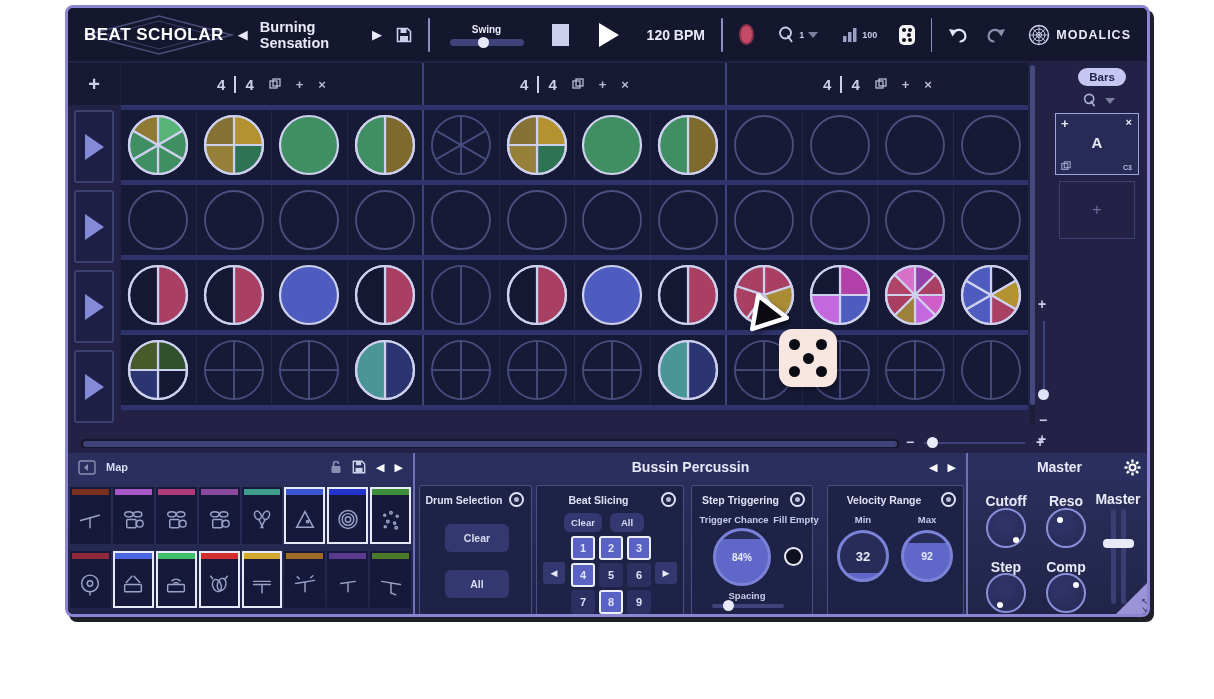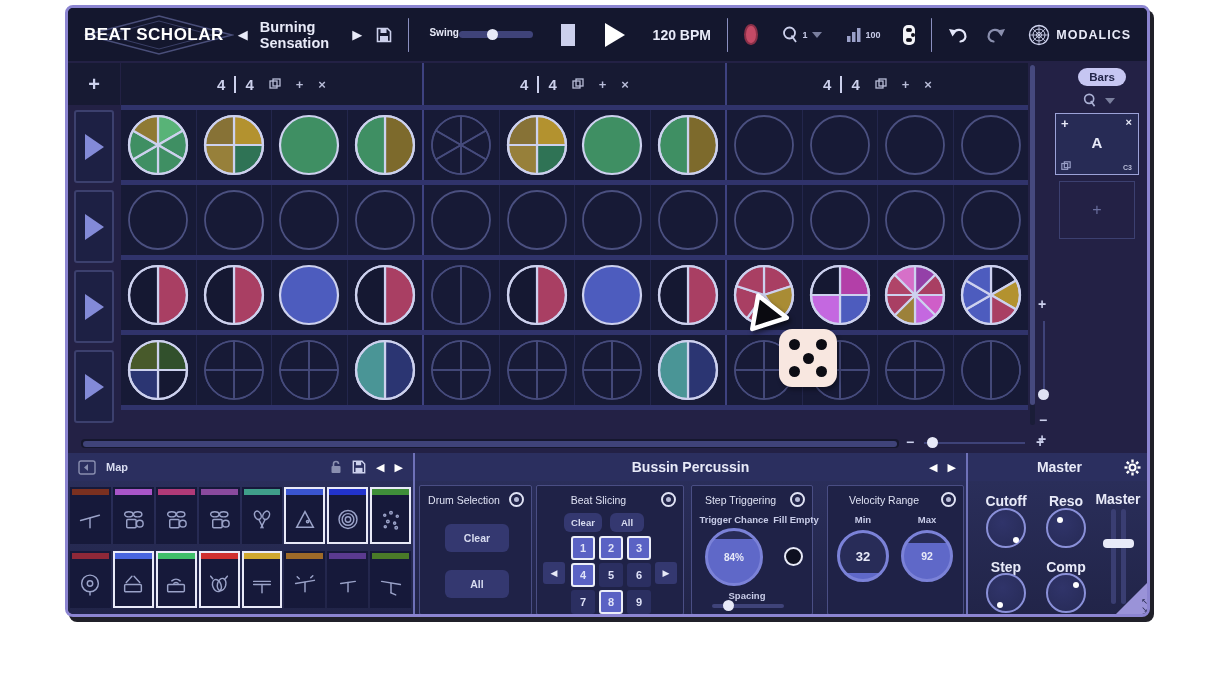--- a/index.html
+++ b/index.html
@@ -10,21 +10,21 @@
     box-shadow:4px 5px 0 rgba(8,8,18,.9); overflow:hidden; }
   
   .topbar { position:absolute; left:0; top:0; width:100%; height:53px; background:#14172e;
     display:flex; align-items:center; padding:0 16px; color:#e8eaf8; }
   .logo-wrap { position:relative; width:150px; height:40px; display:flex; align-items:center; justify-content:center; }
   .logo-diamond { position:absolute; left:0; top:0; }
   .logo-text { position:relative; font-size:17px; font-weight:800; letter-spacing:.5px; color:#fff; white-space:nowrap; }
   .nav-arrow { font-size:13px; color:#e8eaf8; cursor:pointer; }
   .pattern-name { font-size:14.5px; font-weight:700; margin:0 12px; }
   .tb-divider { width:2px; height:34px; background:#8a8fc0; margin:0 16px; border-radius:1px; }
-  .swing-block { display:flex; flex-direction:row; align-items:center; margin-left:4px; }
+  .swing-block { display:flex; flex-direction:column; align-items:center; margin-left:4px; }
   .swing-label { font-size:10px; font-weight:700; margin-bottom:4px; }
   .swing-track { position:relative; width:74px; height:7px; border-radius:4px; background:#3f4379; }
   .swing-handle { position:absolute; top:-2px; width:11px; height:11px; border-radius:50%; background:#e8eaf8; }
   .stop-btn { width:22px; height:22px; background:#ccd0ec; margin-left:28px; cursor:pointer; }
   .play-btn { width:0; height:0; border-top:12px solid transparent; border-bottom:12px solid transparent;
     border-left:20px solid #fff; margin-left:30px; cursor:pointer; }
   .bpm { font-size:14px; font-weight:700; margin-left:28px; white-space:nowrap; }
   .record-btn { width:19px; height:21px; border-radius:50%; background:#c44a66; border:2px solid #8a3048; cursor:pointer; }
   .tb-group { display:flex; align-items:center; gap:4px; margin-left:24px; }
   .tb-small { font-size:9px; font-weight:700; color:#c8cce8; }
@@ -89,21 +89,21 @@
   .hdr-arrow { font-size:11px; color:#fff; cursor:pointer; }
   .map-label { font-size:11px; font-weight:700; color:#d8dcf0; cursor:pointer;text-align:right; }
   
   .tile-row { position:absolute; left:2px; right:2px; height:57px; display:flex; gap:2px; }
   .tile { flex:1; background:#16193a; position:relative; cursor:pointer; border:2px solid transparent; }
   .tile.sel { border-color:#e9eaf8; }
   .tile-color { height:6px; width:100%; }
   .tile-icon { position:absolute; left:0; right:0; top:8px; bottom:0; display:flex; align-items:center; justify-content:center; }
   
   .section { position:absolute; top:4px; height:130px; background:#1f2247; border:1.5px solid #4a4e84; border-radius:2px; }
-  .sec-title { position:absolute; top:8px; left:0; right:23px; text-align:center; font-size:10.5px; font-weight:400; color:#dfe2f4; }
+  .sec-title { position:absolute; top:8px; left:0; right:23px; text-align:center; font-size:10.5px; font-weight:700; color:#dfe2f4; }
   .indicator { position:absolute; top:6px; right:7px; width:15px; height:15px; border:2px solid #dfe2f4;
     border-radius:50%; cursor:pointer; }
   .indicator::after { content:""; position:absolute; left:3px; top:3px; width:5px; height:5px; border-radius:50%; background:#b8bcd8; }
   .btn { background:#343870; border-radius:6px; color:#d8dcf0; font-weight:700; display:flex;
     align-items:center; justify-content:center; cursor:pointer; }
   .num-tile { position:absolute; width:24px; height:24px; background:#2b2f61; border-radius:3px; color:#dfe2f8;
     font-size:11px; font-weight:700; display:flex; align-items:center; justify-content:center; cursor:pointer; }
   .num-tile.sel { background:#5a62c4; border:2px solid #eceef8; }
   .mini-arrow { position:absolute; width:22px; height:22px; background:#343870; border-radius:3px; color:#e8eaf8;
     font-size:9px; display:flex; align-items:center; justify-content:center; cursor:pointer; }
@@ -901,21 +901,21 @@
             </div>
           <div class="mini-arrow" style="left:6px; top:76px">◀</div>
           <div class="mini-arrow" style="right:6px; top:76px">▶</div>
         </div>
 
         <div class="section" style="left:276px; width:122px">
           <span class="sec-title">Step Triggering</span>
           <div class="indicator"></div>
           <span class="small-label" style="left:0; top:28px; width:84px">Trigger Chance</span>
           <span class="small-label" style="left:78px; top:28px; width:52px">Fill Empty</span>
-          <div class="liquid-knob" id="trigger-knob" style="left: 13px; top: 42px; width: 58px; height: 58px; font-size: 10px; background: linear-gradient(to top, rgb(95, 104, 200) 0%, rgb(95, 104, 200) 84%, rgb(40, 44, 88) 84%);">
+          <div class="liquid-knob" id="trigger-knob" style="left: 21px; top: 42px; width: 58px; height: 58px; font-size: 10px; background: linear-gradient(to top, rgb(95, 104, 200) 0%, rgb(95, 104, 200) 84%, rgb(40, 44, 88) 84%);">
             <span>84%</span>
           </div>
           <div class="toggle-circle" style="left:92px; top:61px"></div>
           <span class="small-label" style="left:18px; top:104px; width:74px">Spacing</span>
           <div class="hslider-track" style="left:20px; top:118px; width:72px">
             <div class="hslider-dot" id="spacing-dot" style="left: calc(22% - 5px);"></div>
           </div>
         </div>
 
         <div class="section" style="left:412px; width:137px">

